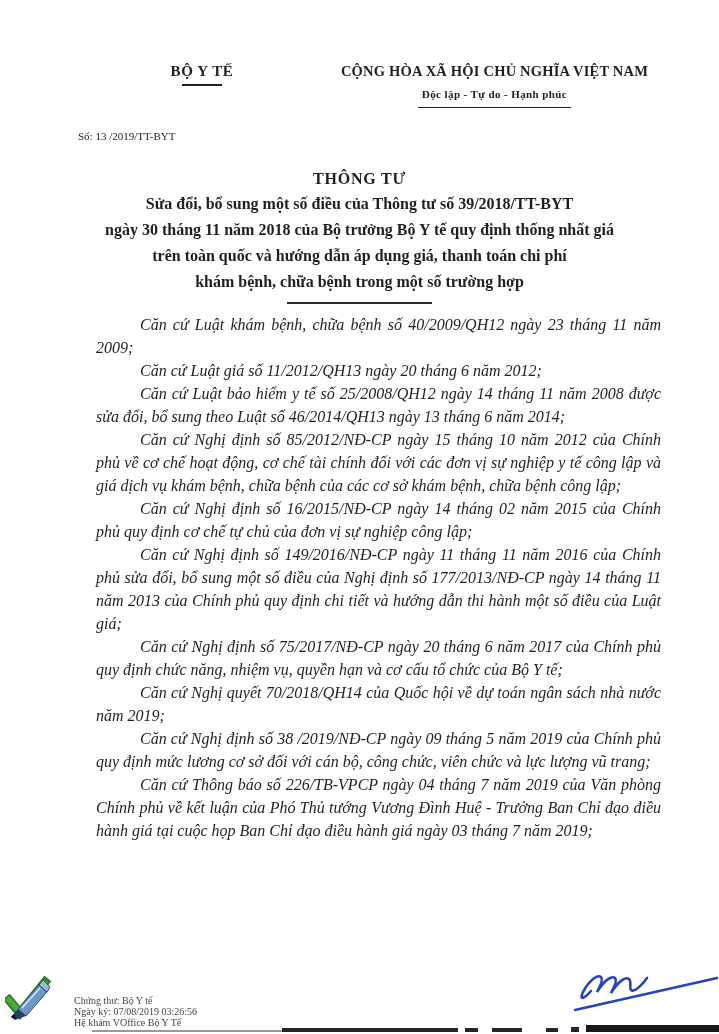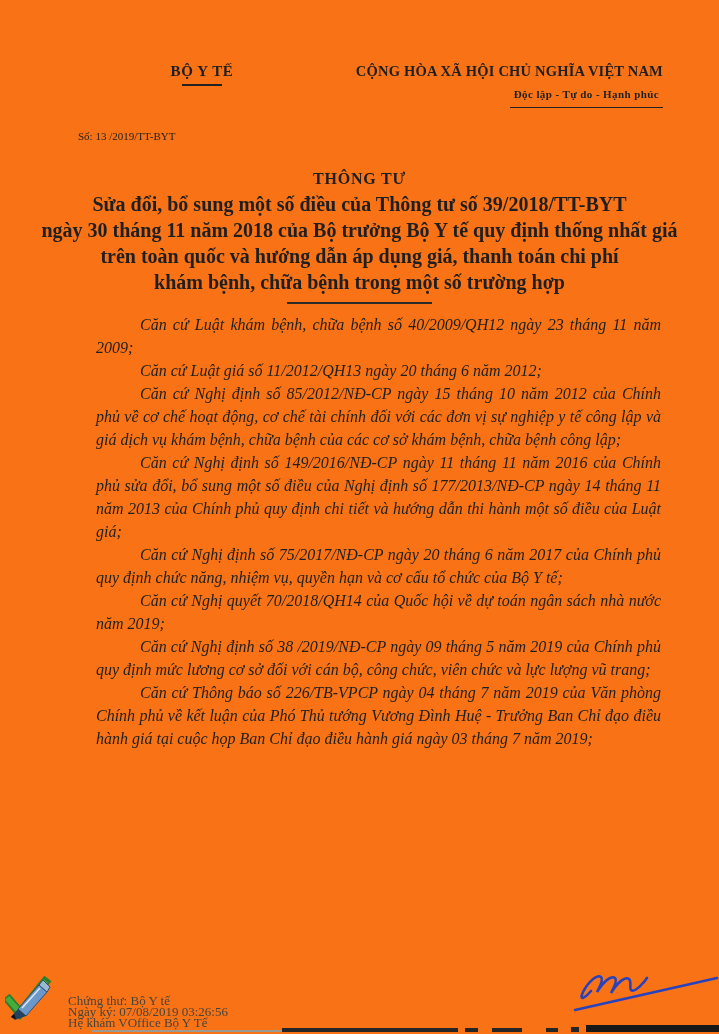--- a/index.html
+++ b/index.html
@@ -1,51 +1,51 @@
 <!DOCTYPE html>
 <html lang="vi"><head>
 <meta charset="utf-8">
 <style>
   html,body{margin:0;padding:0;}
   body{background:#e8e8e8;}
   .page{
     position:relative;
     width:719px;height:1034px;
     margin:0 auto;
-    background:#f97316;
+    background:#ffffff;
     font-family:"Liberation Serif","DejaVu Serif",serif;
     color:#1f1f1f;
     overflow:hidden;
     box-sizing:border-box;
     padding-top:62px;
   }
   
   .hdr{display:flex;padding:0 56px 0 78px;}
   .hdr-left{width:248px;text-align:center;}
-  .hdr-right{flex:1;text-align:right;}
+  .hdr-right{flex:1;text-align:center;}
   .org{font-weight:bold;font-size:15px;letter-spacing:.6px;line-height:19px;white-space:nowrap;}
   .org-rule{width:40px;height:2px;background:#222;margin:3px auto 0;}
   .nat-title{font-weight:bold;font-size:14.5px;line-height:19px;letter-spacing:.2px;white-space:nowrap;}
   .motto{display:inline-block;font-weight:bold;font-size:11px;line-height:22px;margin-top:2px;
          border-bottom:1.6px solid #222;padding:0 4px 2px;white-space:nowrap;letter-spacing:.4px;}
   .hdr2{display:flex;padding:0 56px 0 78px;margin-top:17px;}
   .doc-num{width:248px;text-align:left;font-size:11px;line-height:22px;white-space:nowrap;}
   .place-date{flex:1;text-align:center;font-style:italic;font-size:16.5px;line-height:22px;white-space:nowrap;}
   
   .title-block{margin-top:20px;text-align:center;}
   .doc-type{font-weight:bold;font-size:16px;line-height:24px;letter-spacing:.8px;}
-  .subject{font-weight:bold;font-size:20px;line-height:26px;}
+  .subject{font-weight:bold;font-size:16px;line-height:26px;}
   .subject div{white-space:nowrap;}
   .title-rule{width:145px;height:2px;background:#2b2b2b;margin:7px auto 0;}
   
   .doc-body{margin:9px 58px 0 96px;font-style:italic;font-size:16px;line-height:23px;text-align:justify;}
   .doc-body p{margin:0;text-indent:44px;}
   
   .esign-icon{position:absolute;left:5px;top:976px;width:48px;height:46px;}
-  .cert{position:absolute;left:68px;top:996px;font-size:13px;line-height:10.8px;
+  .cert{position:absolute;left:74px;top:996px;font-size:10px;line-height:10.8px;
         color:#45443c;font-style:normal;white-space:nowrap;}
   .sig-initial{position:absolute;left:558px;top:948px;width:162px;height:72px;}
   
   .band{position:absolute;background:#262626;}
   .band.faint{background:#9a9a94;}
 </style>
 </head>
 <body>
 
 <div class="page">
@@ -72,21 +72,23 @@
       <div>ngày 30 tháng 11 năm 2018 của Bộ trưởng Bộ Y tế quy định thống nhất giá</div>
       <div>trên toàn quốc và hướng dẫn áp dụng giá, thanh toán chi phí</div>
       <div>khám bệnh, chữa bệnh trong một số trường hợp</div>
     </div>
     <div class="title-rule"></div>
   </div>
 
   <div class="doc-body">
     <p>Căn cứ Luật khám bệnh, chữa bệnh số 40/2009/QH12 ngày 23 tháng 11 năm 2009;</p>
     <p>Căn cứ Luật giá số 11/2012/QH13 ngày 20 tháng 6 năm 2012;</p>
+    <p>Căn cứ Luật bảo hiểm y tế số 25/2008/QH12 ngày 14 tháng 11 năm 2008 được sửa đổi, bổ sung theo Luật số 46/2014/QH13 ngày 13 tháng 6 năm 2014;</p>
     <p>Căn cứ Nghị định số 85/2012/NĐ-CP ngày 15 tháng 10 năm 2012 của Chính phủ về cơ chế hoạt động, cơ chế tài chính đối với các đơn vị sự nghiệp y tế công lập và giá dịch vụ khám bệnh, chữa bệnh của các cơ sở khám bệnh, chữa bệnh công lập;</p>
+    <p>Căn cứ Nghị định số 16/2015/NĐ-CP ngày 14 tháng 02 năm 2015 của Chính phủ quy định cơ chế tự chủ của đơn vị sự nghiệp công lập;</p>
     <p>Căn cứ Nghị định số 149/2016/NĐ-CP ngày 11 tháng 11 năm 2016 của Chính phủ sửa đổi, bổ sung một số điều của Nghị định số 177/2013/NĐ-CP ngày 14 tháng 11 năm 2013 của Chính phủ quy định chi tiết và hướng dẫn thi hành một số điều của Luật giá;</p>
     <p>Căn cứ Nghị định số 75/2017/NĐ-CP ngày 20 tháng 6 năm 2017 của Chính phủ quy định chức năng, nhiệm vụ, quyền hạn và cơ cấu tổ chức của Bộ Y tế;</p>
     <p>Căn cứ Nghị quyết 70/2018/QH14 của Quốc hội về dự toán ngân sách nhà nước năm 2019;</p>
     <p>Căn cứ Nghị định số 38 /2019/NĐ-CP ngày 09 tháng 5  năm 2019 của Chính phủ quy định mức lương cơ sở đối với cán bộ, công chức, viên chức và lực lượng vũ trang;</p>
     <p>Căn cứ Thông báo số 226/TB-VPCP ngày 04 tháng 7 năm 2019 của Văn phòng Chính phủ về kết luận của Phó Thủ tướng Vương Đình Huệ - Trưởng Ban Chỉ đạo điều hành giá tại cuộc họp Ban Chỉ đạo điều hành giá ngày 03 tháng 7 năm 2019;</p>
   </div>
 
   <svg class="esign-icon" viewBox="0 0 48 46" xmlns="http://www.w3.org/2000/svg">
     <path d="M4 24 L15 37 L40 6" fill="none" stroke="#2e7d2a" stroke-width="9" stroke-linecap="square"></path>
     <path d="M4 24 L15 36 L39 7" fill="none" stroke="#46ad3c" stroke-width="5.5" stroke-linecap="square"></path>

